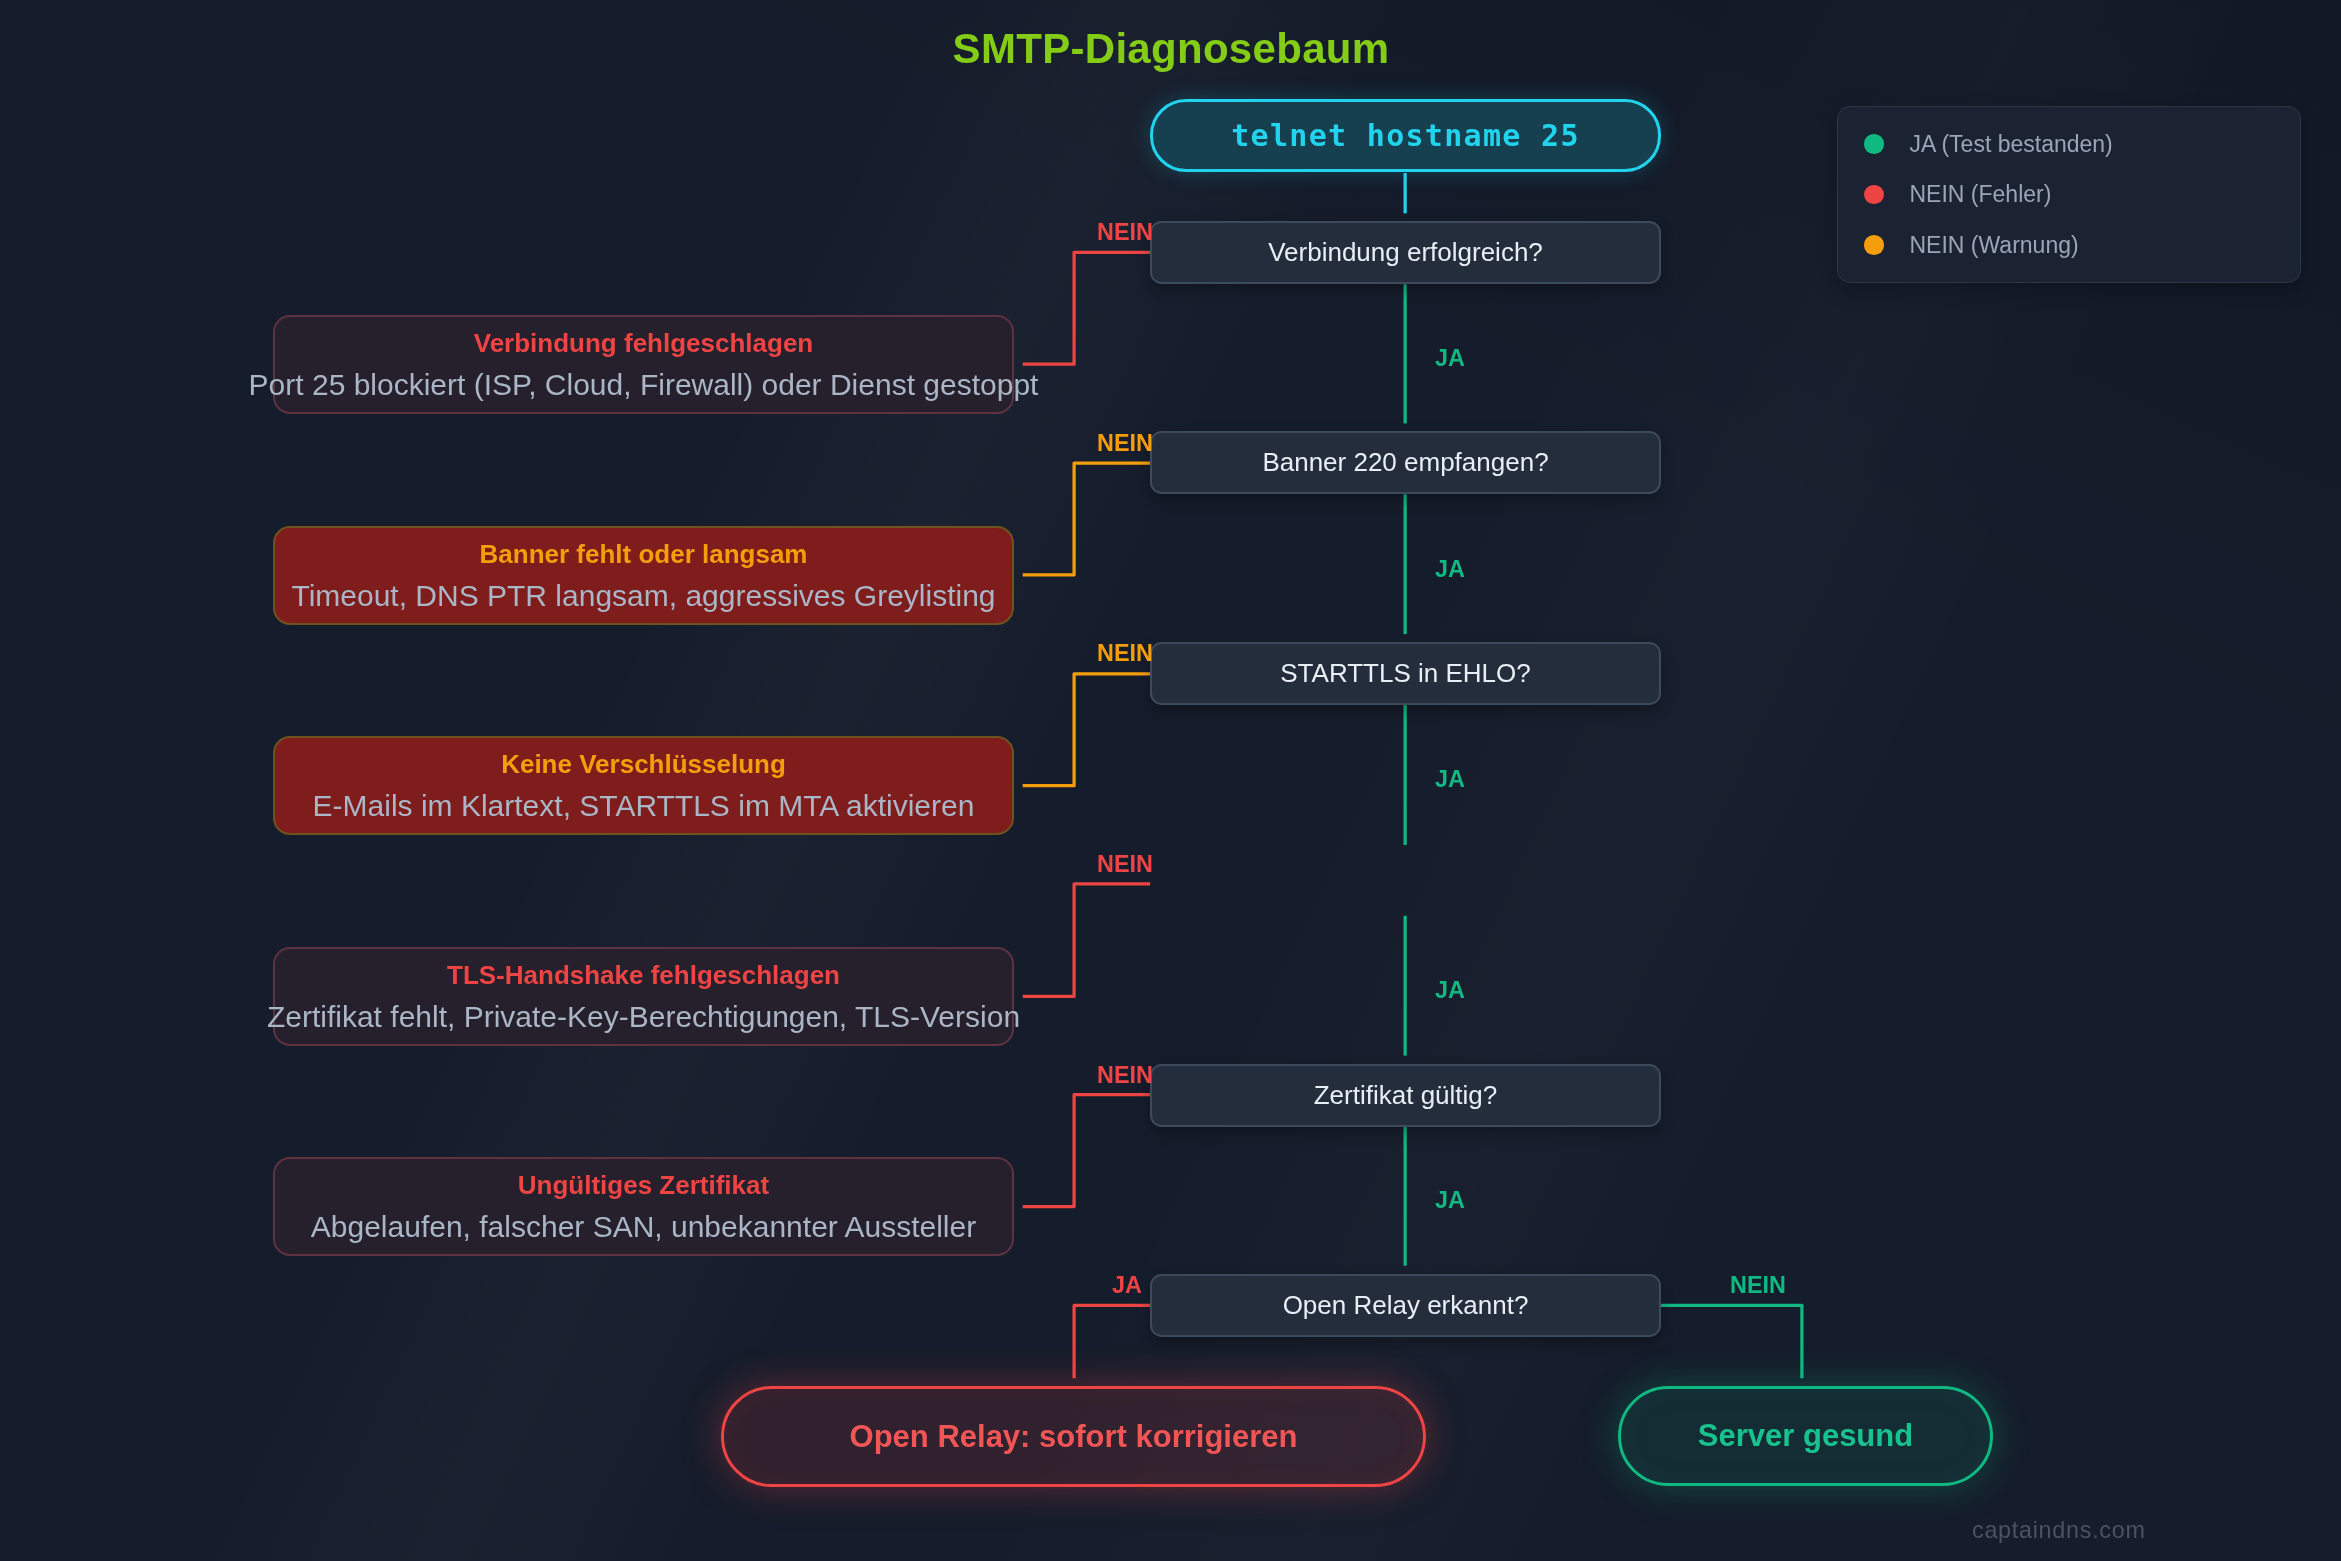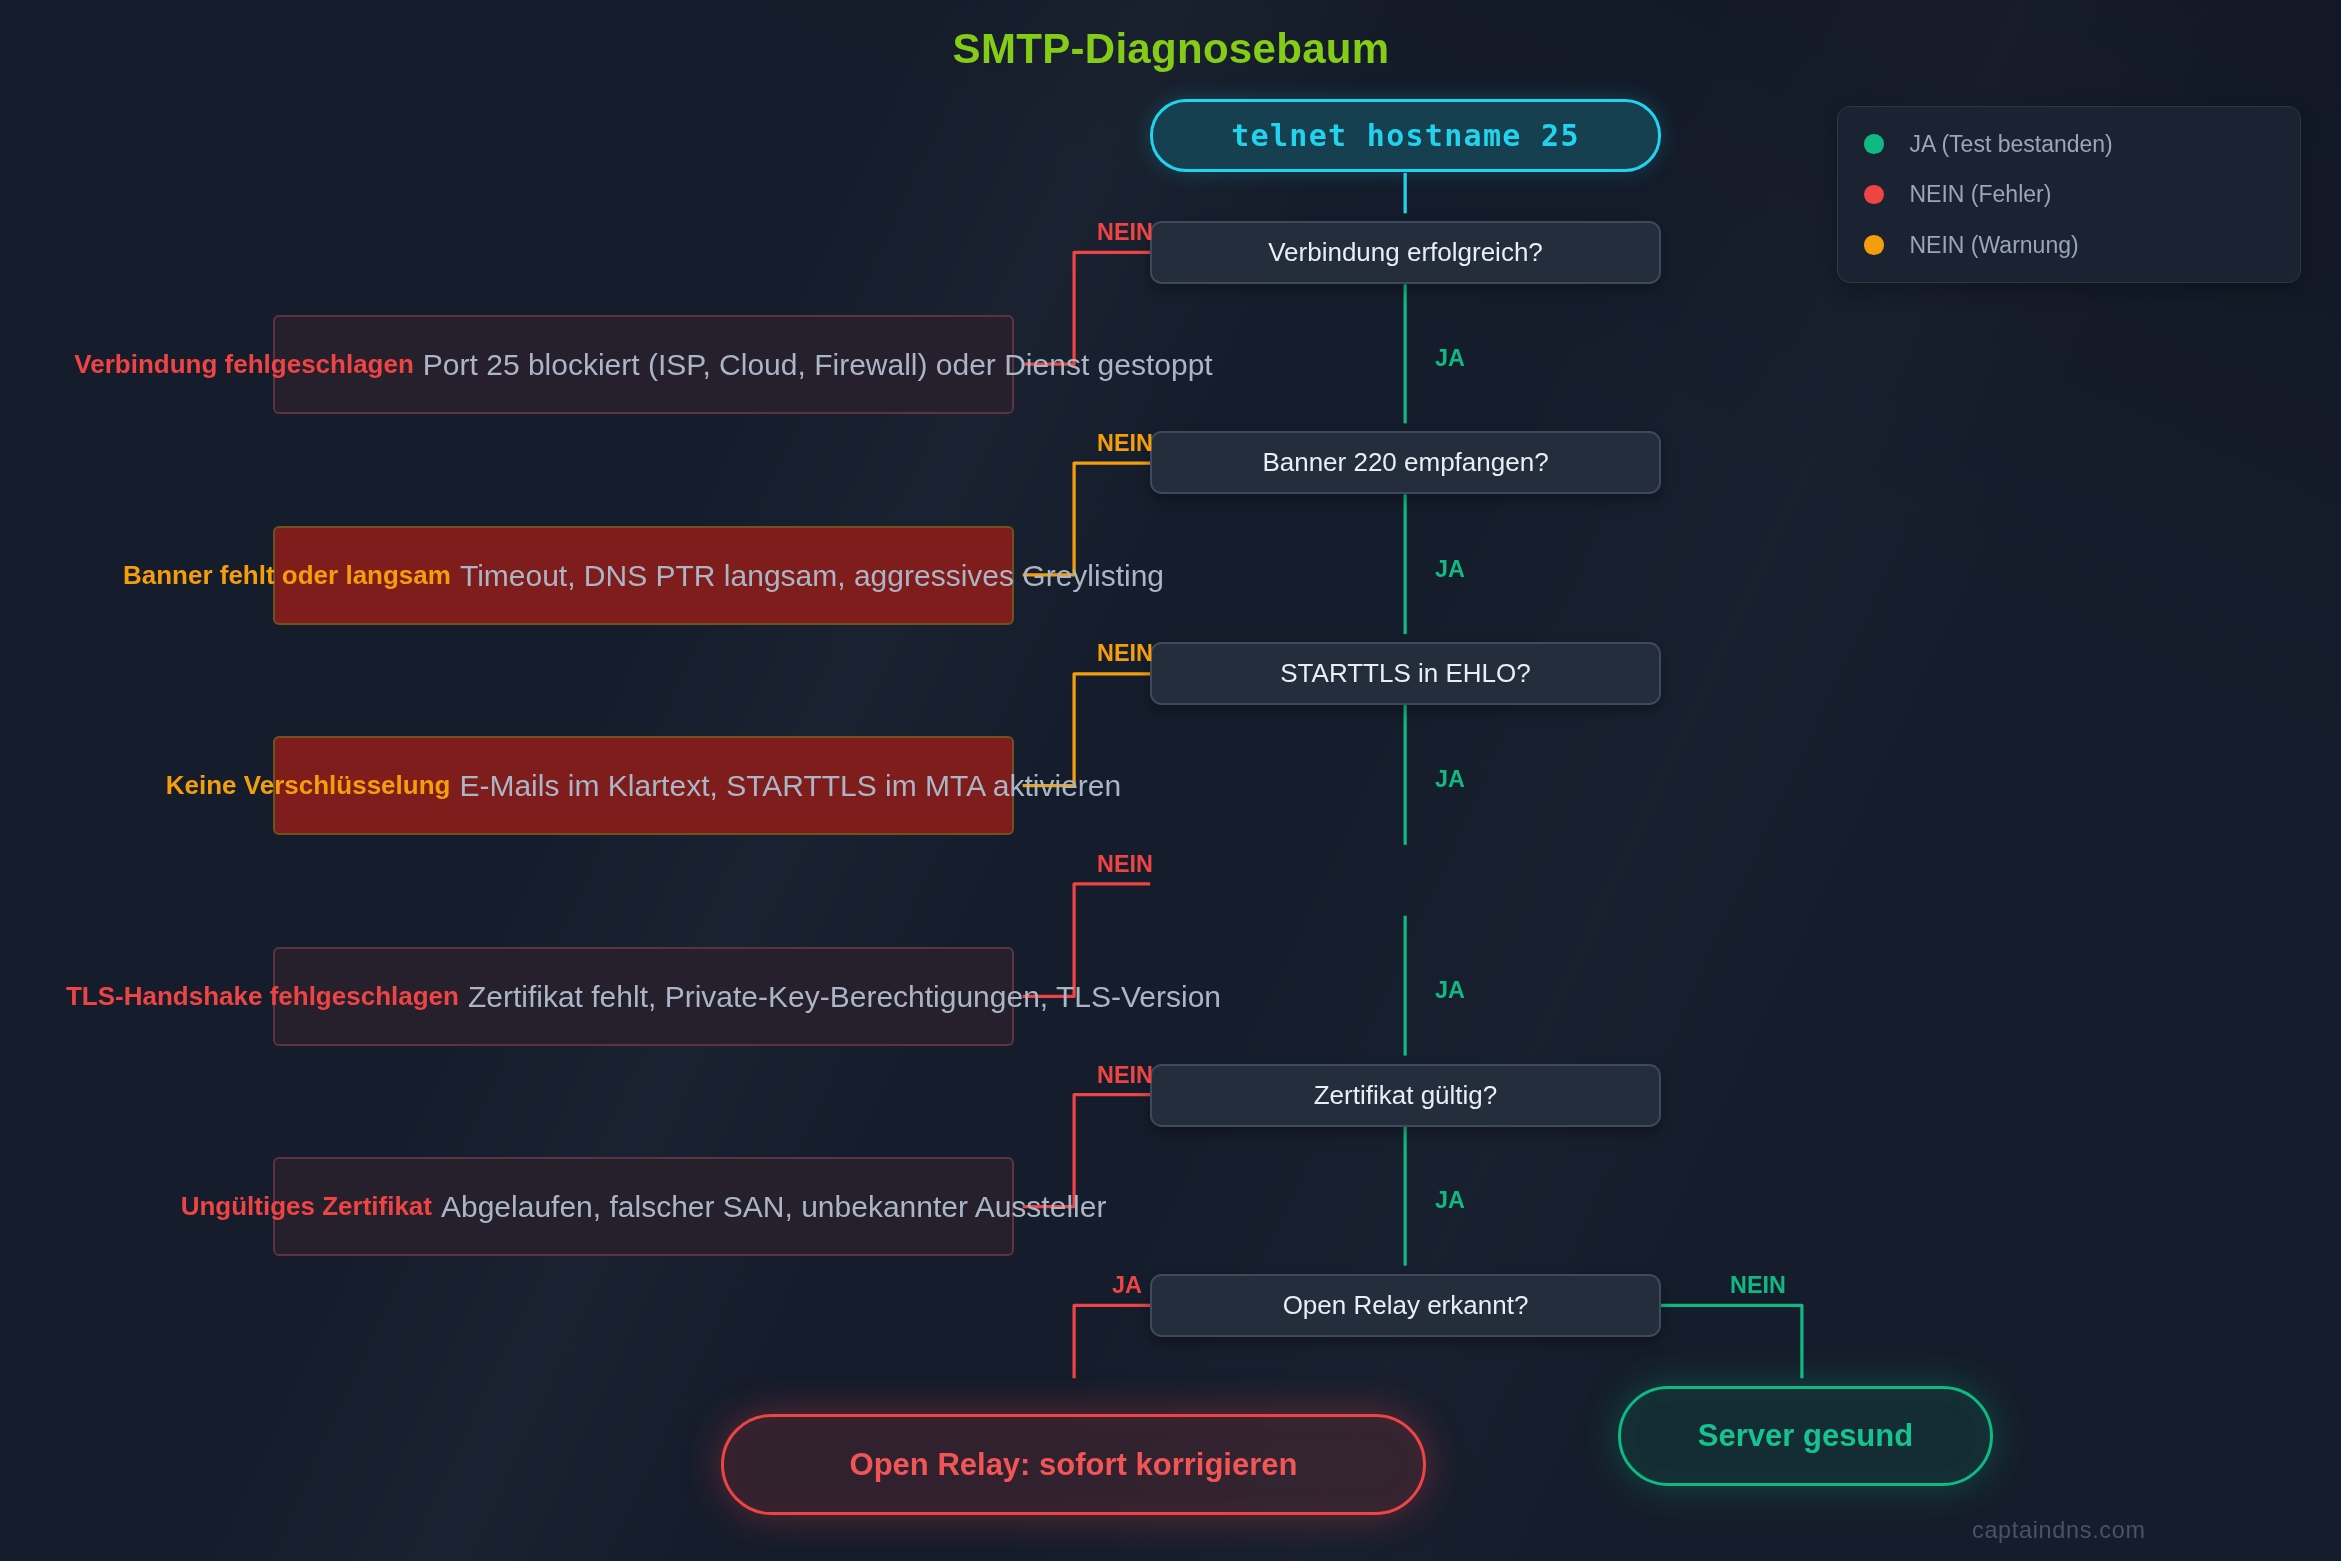--- a/index.html
+++ b/index.html
@@ -56,39 +56,38 @@
     position:absolute;left:1150px;width:511px;height:63px;
     background:var(--node-bg);
     border:2px solid var(--node-border);border-radius:11.7px;
     display:flex;align-items:center;justify-content:center;
     box-shadow:0 5.2px 13px rgba(0,0,0,0.28);
   }
   .node .node-label{font-size:26px;font-weight:500;color:var(--text);white-space:nowrap;}
 
   .failure{
     position:absolute;left:273px;width:741px;height:99px;
-    border-radius:6px;border:2px solid;
-    display:flex;flex-direction:row;align-items:center;justify-content:center;gap:9px;
+    border-radius:17px;border:2px solid;
+    display:flex;flex-direction:column;align-items:center;justify-content:center;gap:9px;
   }
   .failure .f-title{font-size:26px;font-weight:700;white-space:nowrap;}
   .failure .f-sub{font-size:30px;font-weight:400;color:var(--muted);white-space:nowrap;}
   .sev-error{background:#261f2c;border-color:#5e3240;}
   .sev-error .f-title{color:var(--red);}
   .sev-warn{background:#7f1d1d;border-color:#6e531f;}
   .sev-warn .f-title{color:var(--orange);}
 
   .outcome{
     position:absolute;top:1386px;border:3.3px solid;display:flex;align-items:center;justify-content:center;
   }
   .outcome .o-label{font-size:31px;font-weight:700;white-space:nowrap;}
   .outcome-bad{
     left:721px;width:705px;height:101px;border-radius:51px;
     border-color:var(--red);background:rgba(239,68,68,0.13);
     box-shadow:0 0 39px rgba(239,68,68,0.35), inset 0 0 26px rgba(239,68,68,0.08);
-    margin-top:28px;
   }
   .outcome-bad .o-label{color:#f25555;}
   .outcome-good{
     left:1618px;width:375px;height:100px;border-radius:50px;
     border-color:var(--green);background:rgba(16,185,129,0.10);
     box-shadow:0 0 39px rgba(16,185,129,0.30), inset 0 0 26px rgba(16,185,129,0.08);
   }
   .outcome-good .o-label{color:#17c28e;}
 
   .edge-label{

